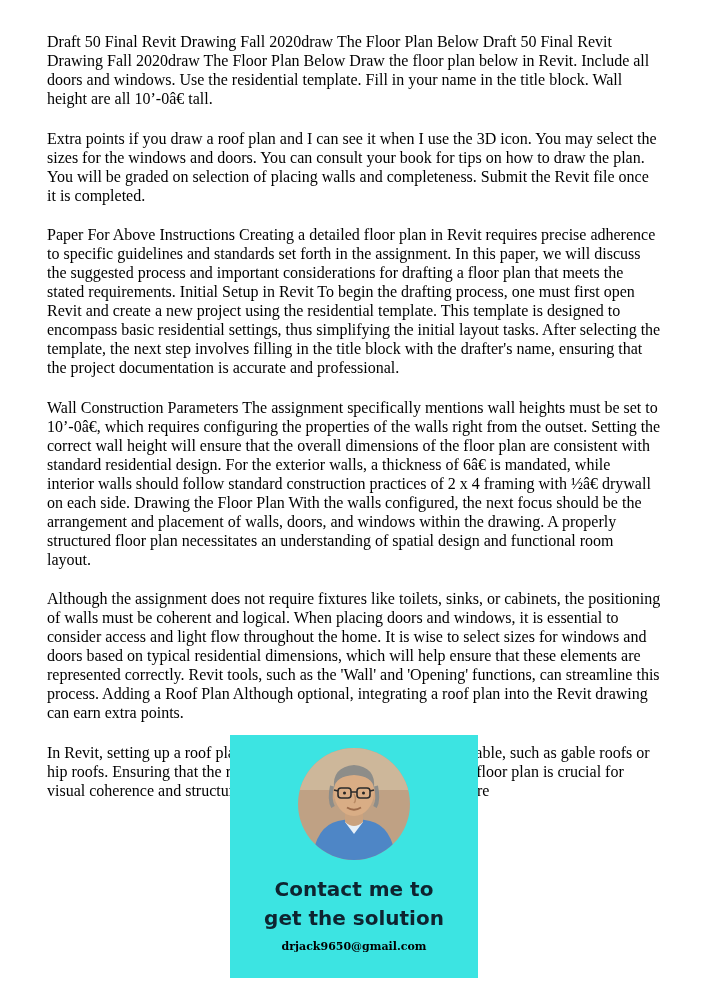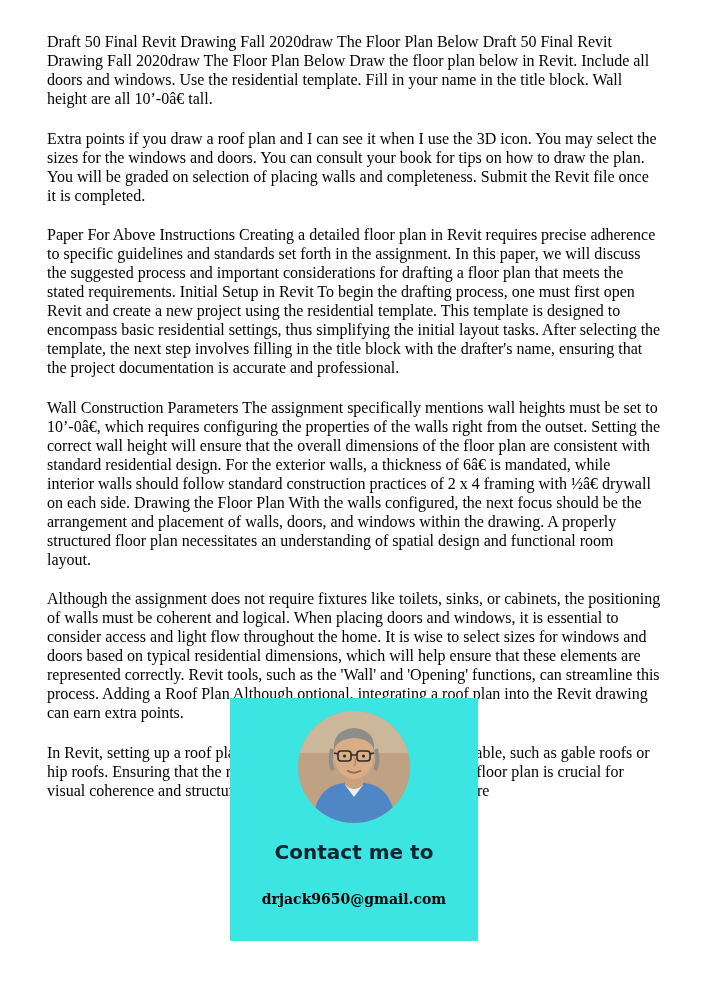--- a/index.html
+++ b/index.html
@@ -18,21 +18,21 @@
   .page p {
     font-size: 16px;
     line-height: 19px;
     margin: 0 0 20.5px 0;
     color: #000000;
     text-align: left;
   }
   .overlay-card {
     position: absolute;
     left: 230px;
-    top: 698px;
+    top: 735px;
     width: 248px;
     height: 243px;
     background: #3ce4e2;
     display: flex;
     flex-direction: column;
     align-items: center;
   }
   .avatar {
     width: 112px;
     height: 112px;
@@ -47,24 +47,24 @@
     font-weight: 700;
     font-size: 20px;
     line-height: 29px;
     color: #0e2430;
     text-align: center;
     margin-top: 15px;
   }
   .email {
     font-family: "DejaVu Serif", serif;
     font-weight: 700;
-    font-size: 14px;
+    font-size: 11px;
     color: #000000;
     text-align: center;
-    margin-top: 24px;
+    margin-top: 7px;
   }
 </style>
 </head>
 <body>
 
 <div class="page">
   <p>Draft 50 Final Revit Drawing Fall 2020draw The Floor Plan Below Draft 50 Final Revit Drawing Fall 2020draw The Floor Plan Below Draw the floor plan below in Revit. Include all doors and windows. Use the residential template. Fill in your name in the title block. Wall height are all 10’-0â€ tall.</p>
   <p>Extra points if you draw a roof plan and I can see it when I use the 3D icon. You may select the sizes for the windows and doors. You can consult your book for tips on how to draw the plan. You will be graded on selection of placing walls and completeness. Submit the Revit file once it is completed.</p>
   <p>Paper For Above Instructions Creating a detailed floor plan in Revit requires precise adherence to specific guidelines and standards set forth in the assignment. In this paper, we will discuss the suggested process and important considerations for drafting a floor plan that meets the stated requirements. Initial Setup in Revit To begin the drafting process, one must first open Revit and create a new project using the residential template. This template is designed to encompass basic residential settings, thus simplifying the initial layout tasks. After selecting the template, the next step involves filling in the title block with the drafter's name, ensuring that the project documentation is accurate and professional.</p>
   <p>Wall Construction Parameters The assignment specifically mentions wall heights must be set to 10’-0â€, which requires configuring the properties of the walls right from the outset. Setting the correct wall height will ensure that the overall dimensions of the floor plan are consistent with standard residential design. For the exterior walls, a thickness of 6â€ is mandated, while interior walls should follow standard construction practices of 2 x 4 framing with ½â€ drywall on each side. Drawing the Floor Plan With the walls configured, the next focus should be the arrangement and placement of walls, doors, and windows within the drawing. A properly structured floor plan necessitates an understanding of spatial design and functional room layout.</p>
@@ -92,15 +92,16 @@
       <line x1="40" y1="43" x2="36" y2="42" stroke="#2a2a2a" stroke-width="1.6"></line>
       <line x1="72" y1="43" x2="76" y2="42" stroke="#2a2a2a" stroke-width="1.6"></line>
       <circle cx="46.5" cy="45" r="1.5" fill="#222222"></circle>
       <circle cx="65.5" cy="45" r="1.5" fill="#222222"></circle>
       <path d="M56 46 q3 6 0 9" stroke="#b98a63" stroke-width="1.5" fill="none"></path>
       <path d="M49 59.5 q7 4.5 14 0" stroke="#9c6b4a" stroke-width="1.8" fill="none"></path>
     </svg>
   </div>
   <div class="headline">
     <span>Contact me to</span><br>
+    <span>get the solution</span>
   </div>
   <div class="email">drjack9650@gmail.com</div>
 </div>
 
 </body></html>

